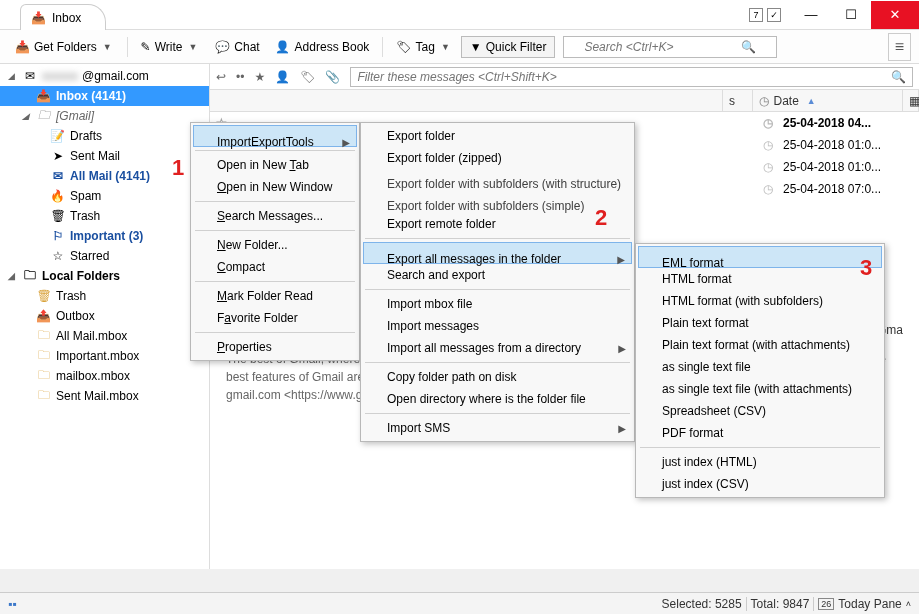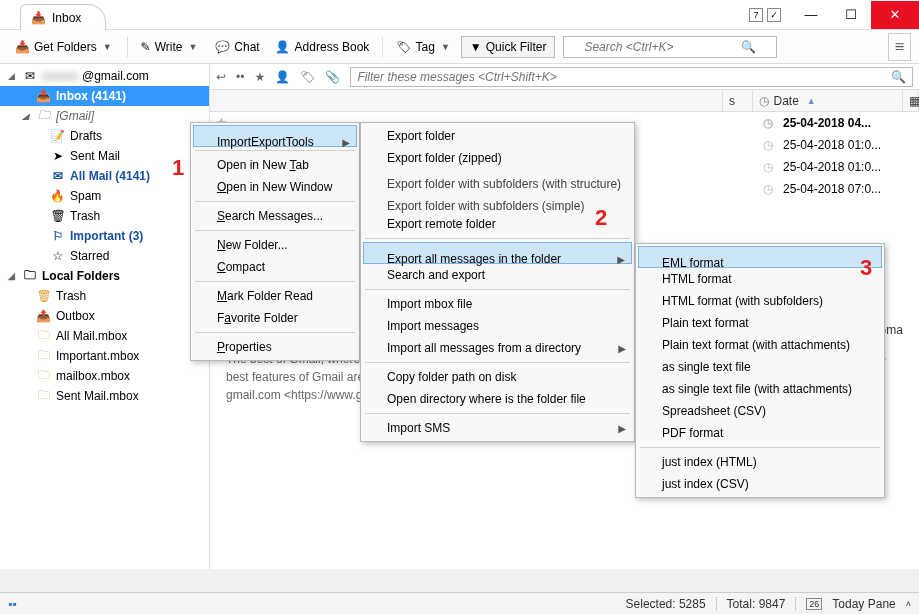--- a/index.html
+++ b/index.html
@@ -49,21 +49,21 @@
 .msg-row { height: 22px; display:flex; align-items:center; padding:0 6px; }
 .msg-row .star { width:16px; color:#aaa; }
 .msg-row .subj { flex:1; padding-left:4px; }
 .msg-row .date { width:130px; }
 
 .preview { flex:1; padding: 10px 16px; overflow:hidden; color:#333; }
 .preview h3 { font-size:13px; font-weight:bold; margin-top:6px; }
 .preview p { color:#666; margin:6px 0 14px 0; line-height:1.5; }
 
 .statusbar { position:absolute; bottom:0; left:0; right:0; height:22px; background:#f4f4f4; border-top:1px solid #ccc; display:flex; align-items:center; padding:0 8px; font-size:12px; color:#333; }
-.statusbar .right { margin-left:auto; display:flex; align-items:center; gap:10px; }
+.statusbar .right { margin-left:auto; display:flex; align-items:center; gap:4px; }
 .statusbar .sep { border-left:1px solid #ccc; height:14px; }
 
 
 .ctx { position:absolute; background:#f8f8f8; border:1px solid #b8b8b8; box-shadow:2px 2px 6px rgba(0,0,0,0.25); padding:2px; z-index:100; }
 .ctx-item { height:22px; display:flex; align-items:center; padding:0 22px 0 24px; position:relative; cursor:default; white-space:nowrap; }
 .ctx-item.highlighted { background:#cde6f7; border:1px solid #7eb4ea; padding:12px 21px 0 23px; }
 .ctx-item.disabled { color:#404040;align-items:flex-end; }
 .ctx-item .arrow { position:absolute; right:6px; font-size:10px; color:#555; }
 .ctx-sep { height:1px; background:#d0d0d0; margin:3px 2px; }
 .ctx u { text-decoration: underline; }

